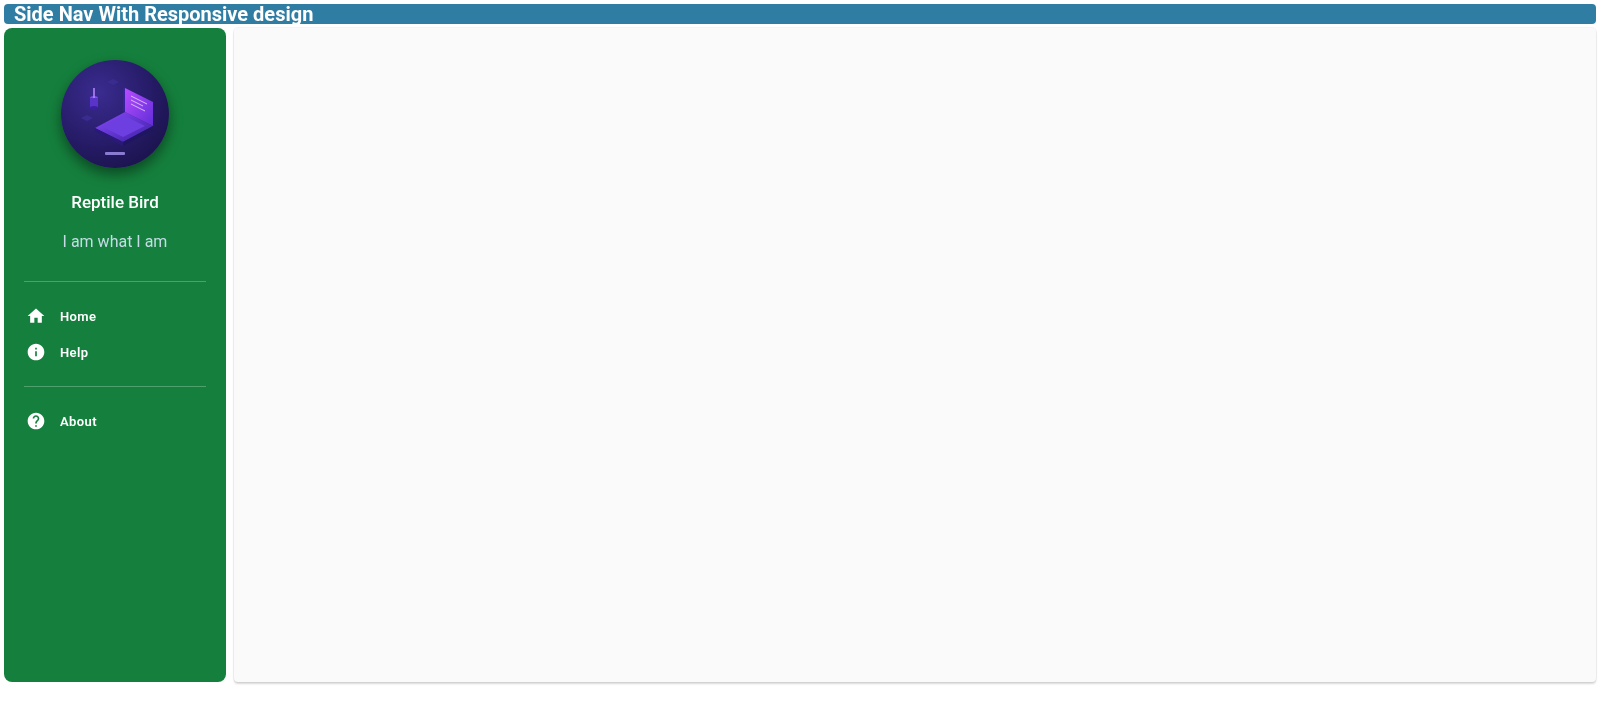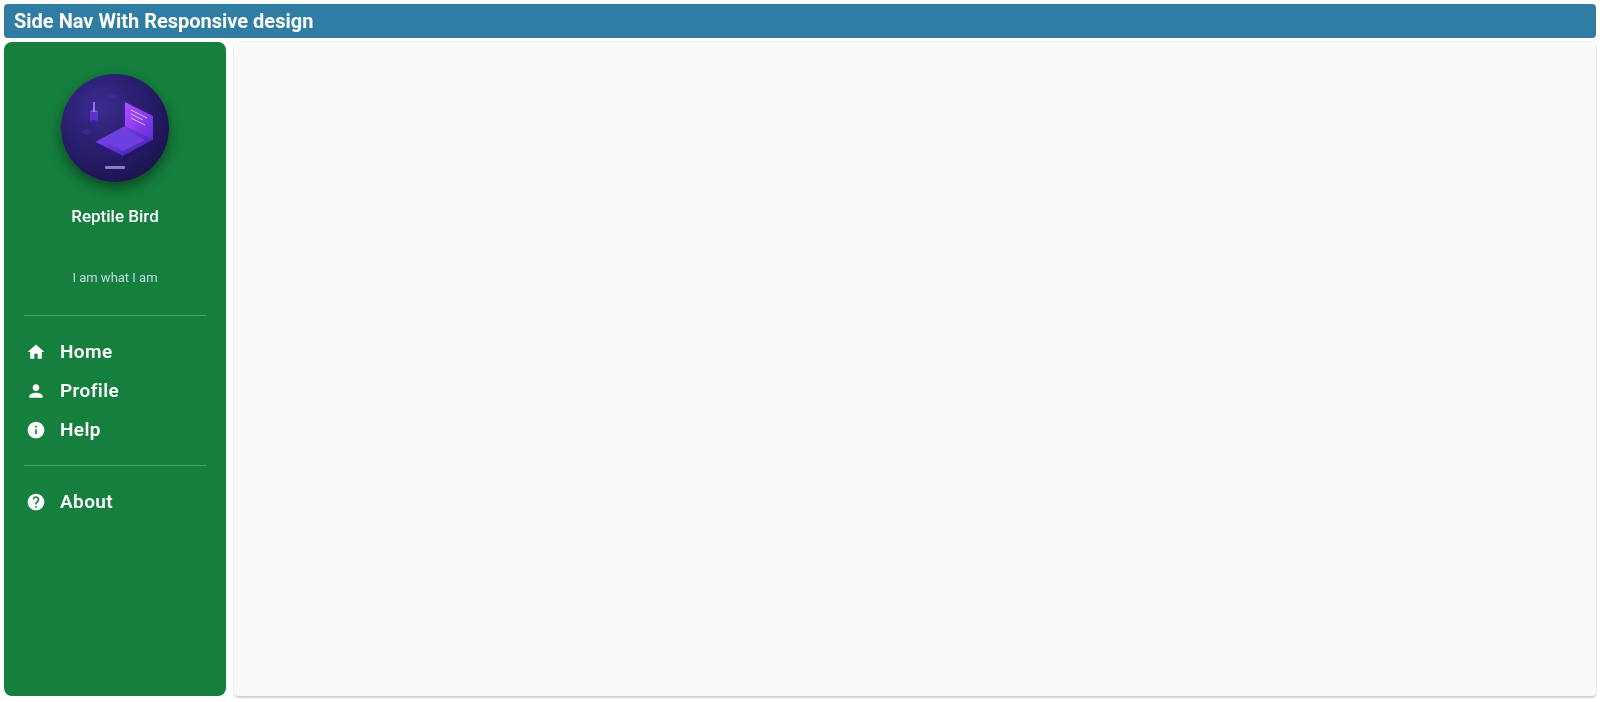--- a/index.html
+++ b/index.html
@@ -14,21 +14,21 @@
     background: #ffffff;
     color: #ffffff;
   }
   body {
     padding: 4px;
   }
 
   .toolbar {
     background: #2f7da3;
     color: #ffffff;
-    height: 34px;
+    height: 20px;
     border-radius: 4px;
     display: flex;
     align-items: center;
     padding: 0 10px;
     margin-bottom: 4px;
   }
   .toolbar-title {
     font-size: 20px;
     font-weight: 700;
     white-space: nowrap;
@@ -69,22 +69,22 @@
     position: absolute;
     inset: 0;
   }
   .profile-name {
     margin-top: 24px;
     font-size: 17px;
     font-weight: 500;
     color: #ffffff;
   }
   .profile-tagline {
-    margin-top: 44px;
-    font-size: 13px;
+    margin-top: 20px;
+    font-size: 16px;
     color: #c5dbe6;
   }
 
   .divider {
     height: 1px;
     background: rgba(255,255,255,0.25);
     margin: 16px 20px;
   }
 
   .nav-list {
@@ -92,21 +92,21 @@
     padding: 0 10px;
   }
   .nav-item {
     display: flex;
     align-items: center;
     gap: 14px;
     padding: 8px 12px;
     border-radius: 4px;
     cursor: pointer;
     color: #ffffff;
-    font-size: 19px;
+    font-size: 13px;
     font-weight: 600;
     letter-spacing: 0.4px;
   }
   .nav-icon {
     width: 20px;
     height: 20px;
     display: inline-flex;
     align-items: center;
     justify-content: center;
     flex-shrink: 0;
@@ -186,28 +186,20 @@
         <span class="nav-icon">
           <svg viewBox="0 0 24 24">
               <path d="M10 20v-6h4v6h5v-8h3L12 3 2 12h3v8z"></path>
             </svg>
         </span>
         <span>Home</span>
       </li>
       <li class="nav-item">
         <span class="nav-icon">
           <svg viewBox="0 0 24 24">
-              <path d="M12 12c2.21 0 4-1.79 4-4s-1.79-4-4-4-4 1.79-4 4 1.79 4 4 4zm0 2c-2.67 0-8 1.34-8 4v2h16v-2c0-2.66-5.33-4-8-4z"></path>
-            </svg>
-        </span>
-        <span>Profile</span>
-      </li>
-      <li class="nav-item">
-        <span class="nav-icon">
-          <svg viewBox="0 0 24 24">
               <path d="M12 2C6.48 2 2 6.48 2 12s4.48 10 10 10 10-4.48 10-10S17.52 2 12 2zm1 15h-2v-6h2v6zm0-8h-2V7h2v2z"></path>
             </svg>
         </span>
         <span>Help</span>
       </li>
     </ul>
 
     <div class="divider"></div>
 
     <ul class="nav-list">

